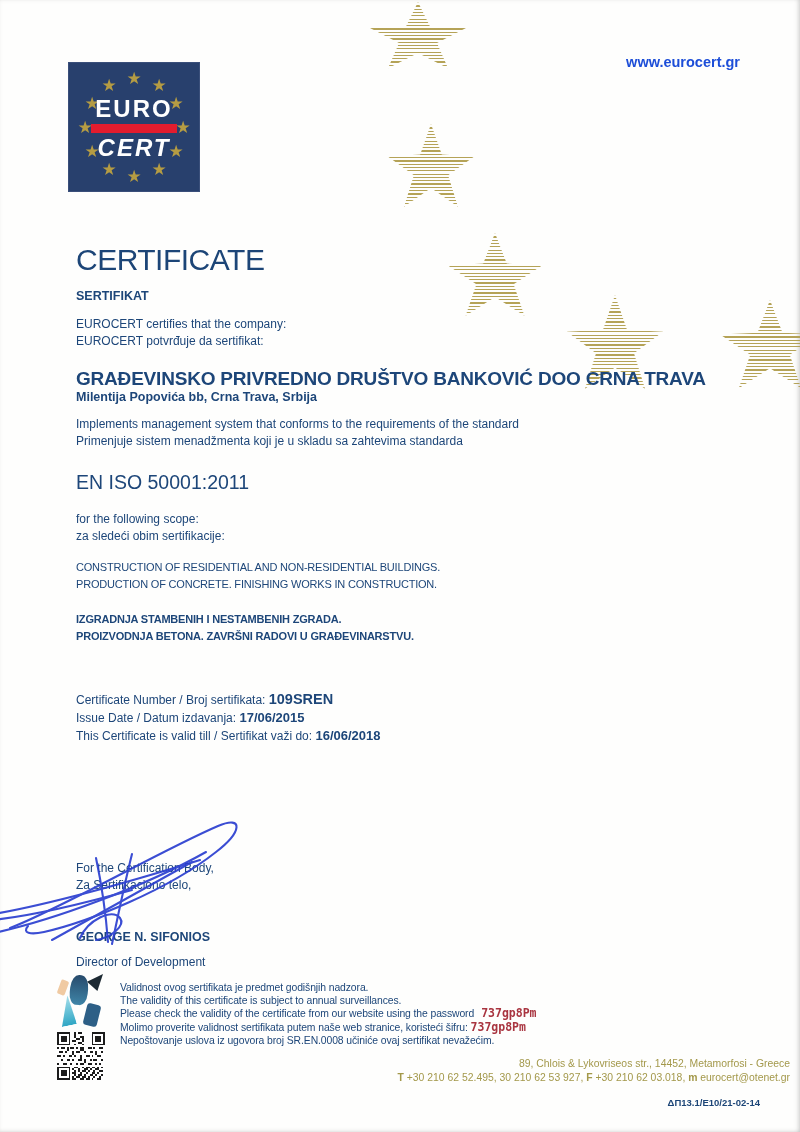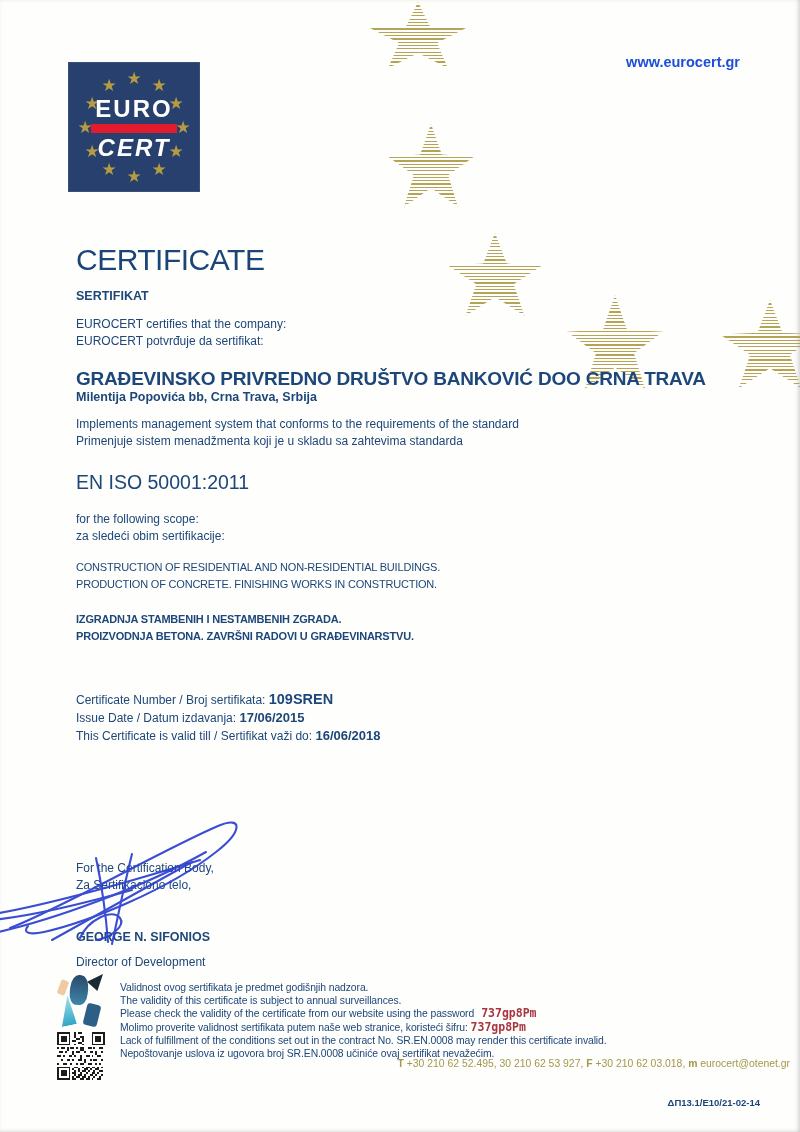--- a/index.html
+++ b/index.html
@@ -206,25 +206,25 @@
                M8 23h1v1H8zM10 23h2v1h-2zM13 23h2v1h-2zM16 23h1v1h-1zM19 23h1v1h-1zM22 23h1v1h-1z
                M8 24h2v1H8zM12 24h2v1h-2zM15 24h2v1h-2zM18 24h1v1h-1zM21 24h2v1h-2z"></path>
     </g>
   </svg>
 
   <div class="fineprint">
     <div>Validnost ovog sertifikata je predmet godišnjih nadzora.</div>
     <div>The validity of this certificate is subject to annual surveillances.</div>
     <div><span>Please check the validity of the certificate from our website using the password</span><span class="pw pw-sp">737gp8Pm</span></div>
     <div><span>Molimo proverite validnost sertifikata putem naše web stranice, koristeći šifru:</span> <span class="pw">737gp8Pm</span></div>
-    <div>Lack of fulfillment of the conditions set out in the contract No. SR.EN.0008 may render this certificate invalid.</div>
     <div>Nepoštovanje uslova iz ugovora broj SR.EN.0008 učiniće ovaj sertifikat nevažećim.</div>
   </div>
 
   <div class="gold-addr">
+    <div>89, Chlois &amp; Lykovriseos str., 14452,  Metamorfosi - Greece</div>
     <div>
       <b>T</b><span> +30 210 62 52.495, 30 210 62 53 927,  </span><b>F</b><span> +30 210 62 03.018,  </span><b>m</b><span> eurocert@otenet.gr</span>
     </div>
   </div>
 
   <div class="doc-code">ΔΠ13.1/Ε10/21-02-14</div>
 
 </div>
 
 </body></html>

